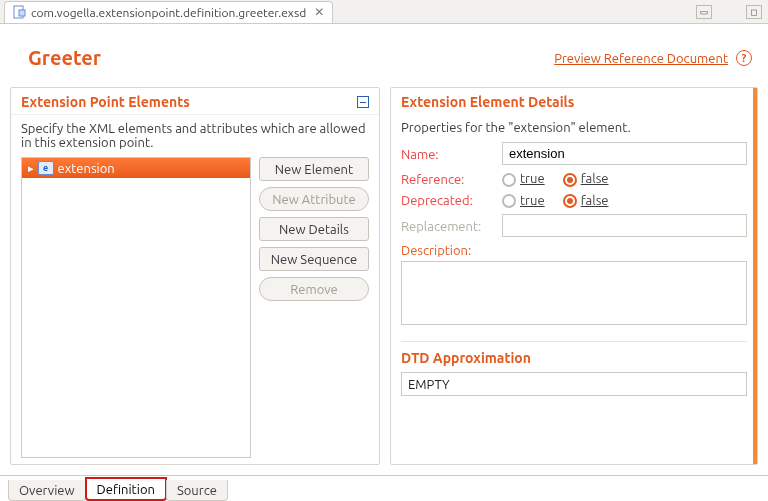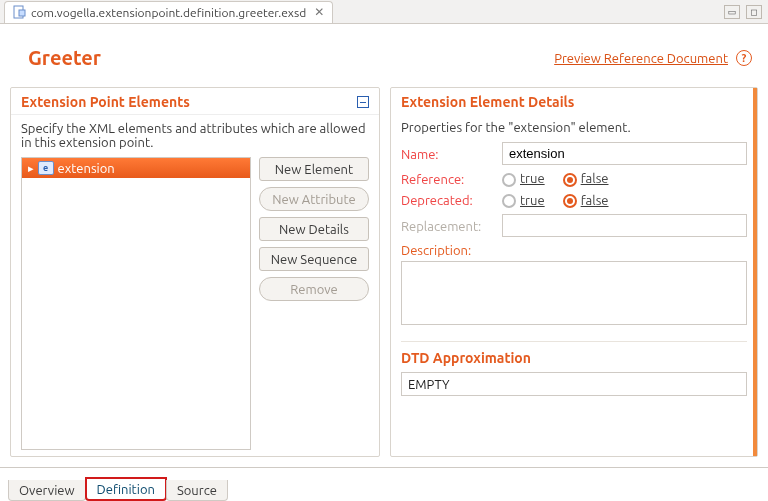--- a/index.html
+++ b/index.html
@@ -15,20 +15,21 @@
     display: flex;
     flex-direction: column;
   }
   .tabbar {
     display: flex;
     align-items: center;
     height: 24px;
     background: #f2f1f0;
     border-bottom: 1px solid #cfcac4;
     padding-left: 4px;
+    gap: 28px;
   }
   .tabbar .tab {
     display: flex;
     align-items: center;
     gap: 4px;
     background: #fff;
     border: 1px solid #cfcac4;
     border-bottom: none;
     border-top-left-radius: 4px;
     border-top-right-radius: 4px;
@@ -159,27 +160,27 @@
   .sub-hdr {
     color:#e45a1f;font-weight:700;font-size:14px;border-top:1px solid #e9e4dd;padding-top:8px;margin-top:4px;margin-bottom:6px;
   }
   .dtd-box {
     border:1px solid #cfcac4;background:#fff;padding:4px 6px;color:#222;
   }
   .right-border-accent{
     position:absolute;top:0;bottom:0;right:0;width:4px;background:#f28a3c;
   }
   .bottom-tabs{
-    display:flex;align-items:flex-end;height:34px;background:#fff;border-top:1px solid #cfcac4;padding-left:8px;
+    display:flex;align-items:flex-end;height:26px;background:#fff;border-top:1px solid #cfcac4;padding-left:8px;
   }
   .bt {
     border:1px solid #cfcac4;border-top:none;border-bottom-left-radius:4px;border-bottom-right-radius:4px;
     padding:3px 10px;font-size:13px;color:#3c3c3c;background:#f4f2ef;margin-right:-1px;
   }
-  .bt.highlight { border:2px solid #d11a1a;color:#0c4a6e;background:#fff; }
+  .bt.highlight { border:2px solid #d11a1a;color:#000000;background:#fff; }
 </style>
 </head>
 <body>
 
 <div class="tabbar">
   <div class="tab">
     <span class="file-icon">
       <svg viewBox="0 0 14 14" width="14" height="14">
           <rect x="1" y="1" width="9" height="12" fill="#fff" stroke="#6b8ec9"></rect>
           <rect x="6" y="5" width="6" height="6" fill="#c7ddff" stroke="#6b8ec9"></rect>

